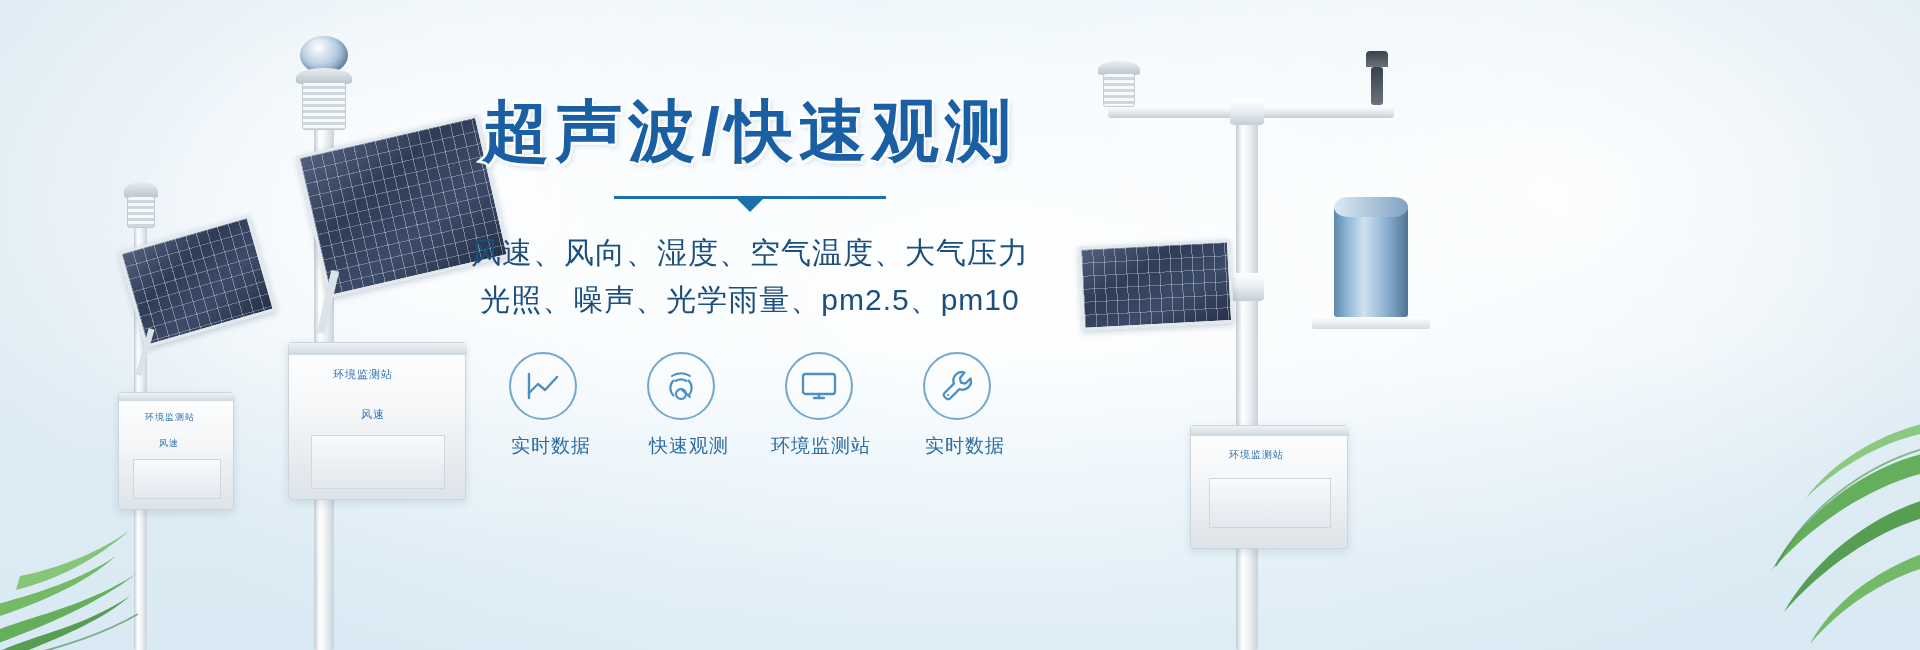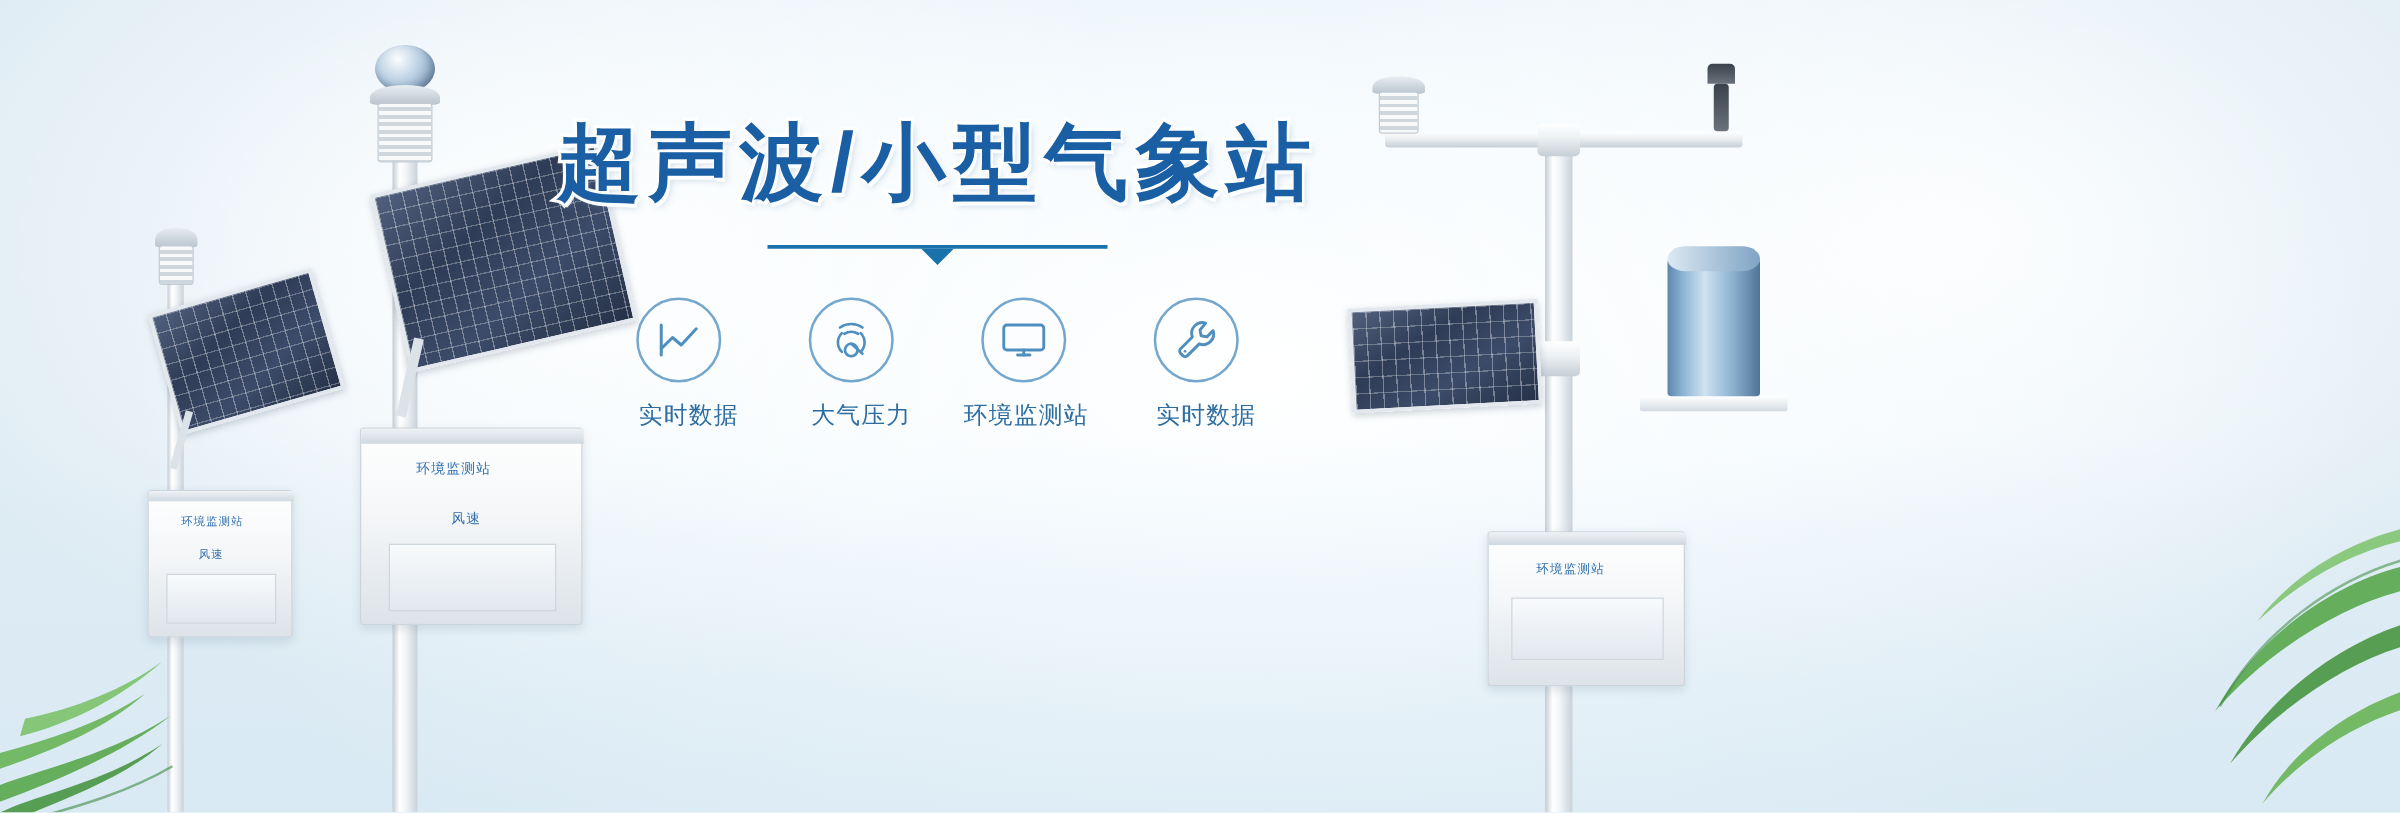--- a/index.html
+++ b/index.html
@@ -269,27 +269,31 @@
 
     <div class="cabinet" style="left:130px; top:380px; width:158px; height:124px;">
       <div class="cab-band" style="left:0; top:0; width:158px; height:10px;"></div>
       <div class="cabinet-label" style="left:38px; top:22px; font-size:10px;">环境监测站</div>
       <div class="cab-band" style="left:18px; top:52px; width:122px; height:50px; background:linear-gradient(to bottom,#f8fafc,#e2e8ee); border:1px solid #cfd7de;"></div>
     </div>
   </div>
 
   <div class="center">
 
-    <div class="headline">超声波/小型气象站</div>
+    <div class="headline">超声波/快速观测</div>
 
     <div class="divider-wrap">
       <div class="divider-line"></div>
       <div class="divider-tri"></div>
     </div>
 
+    <div class="sub-lines">
+      <div class="sub-line">风速、风向、湿度、空气温度、大气压力</div>
+      <div class="sub-line">光照、噪声、光学雨量、pm2.5、pm10</div>
+    </div>
 
     <div class="features">
 
       <div class="feature">
         <div class="feature-circle">
           <span>
             <svg width="36" height="30" viewBox="0 0 36 30" fill="none" stroke="#4f8fc0" stroke-width="2.4" stroke-linecap="round" stroke-linejoin="round">
               <path d="M4 3 L4 27"></path>
               <path d="M4 22 L13 13 L20 19 L32 6"></path>
             </svg>
@@ -304,21 +308,21 @@
             <svg width="36" height="34" viewBox="0 0 36 34" fill="none" stroke="#4f8fc0" stroke-width="2.1" stroke-linecap="round">
               <path d="M18 20 a5 5 0 1 0 0.01 0"></path>
               <path d="M10.5 26.5 A10.5 10.5 0 0 1 10.5 11.5"></path>
               <path d="M25.5 26.5 A10.5 10.5 0 0 0 25.5 11.5"></path>
               <path d="M9 7 A16 16 0 0 1 27 7"></path>
               <path d="M12.5 12 A11 11 0 0 1 23.5 12"></path>
               <path d="M18 20 L27 28"></path>
             </svg>
           </span>
         </div>
-        <div class="feature-label">大气压力</div>
+        <div class="feature-label">快速观测</div>
       </div>
 
       <div class="feature">
         <div class="feature-circle">
           <span>
             <svg width="38" height="32" viewBox="0 0 38 32" fill="none" stroke="#4f8fc0" stroke-width="2.3" stroke-linecap="round" stroke-linejoin="round">
               <rect x="3" y="4" width="32" height="20" rx="2.5"></rect>
               <path d="M14 28 L24 28"></path>
               <path d="M19 24 L19 28"></path>
             </svg>

